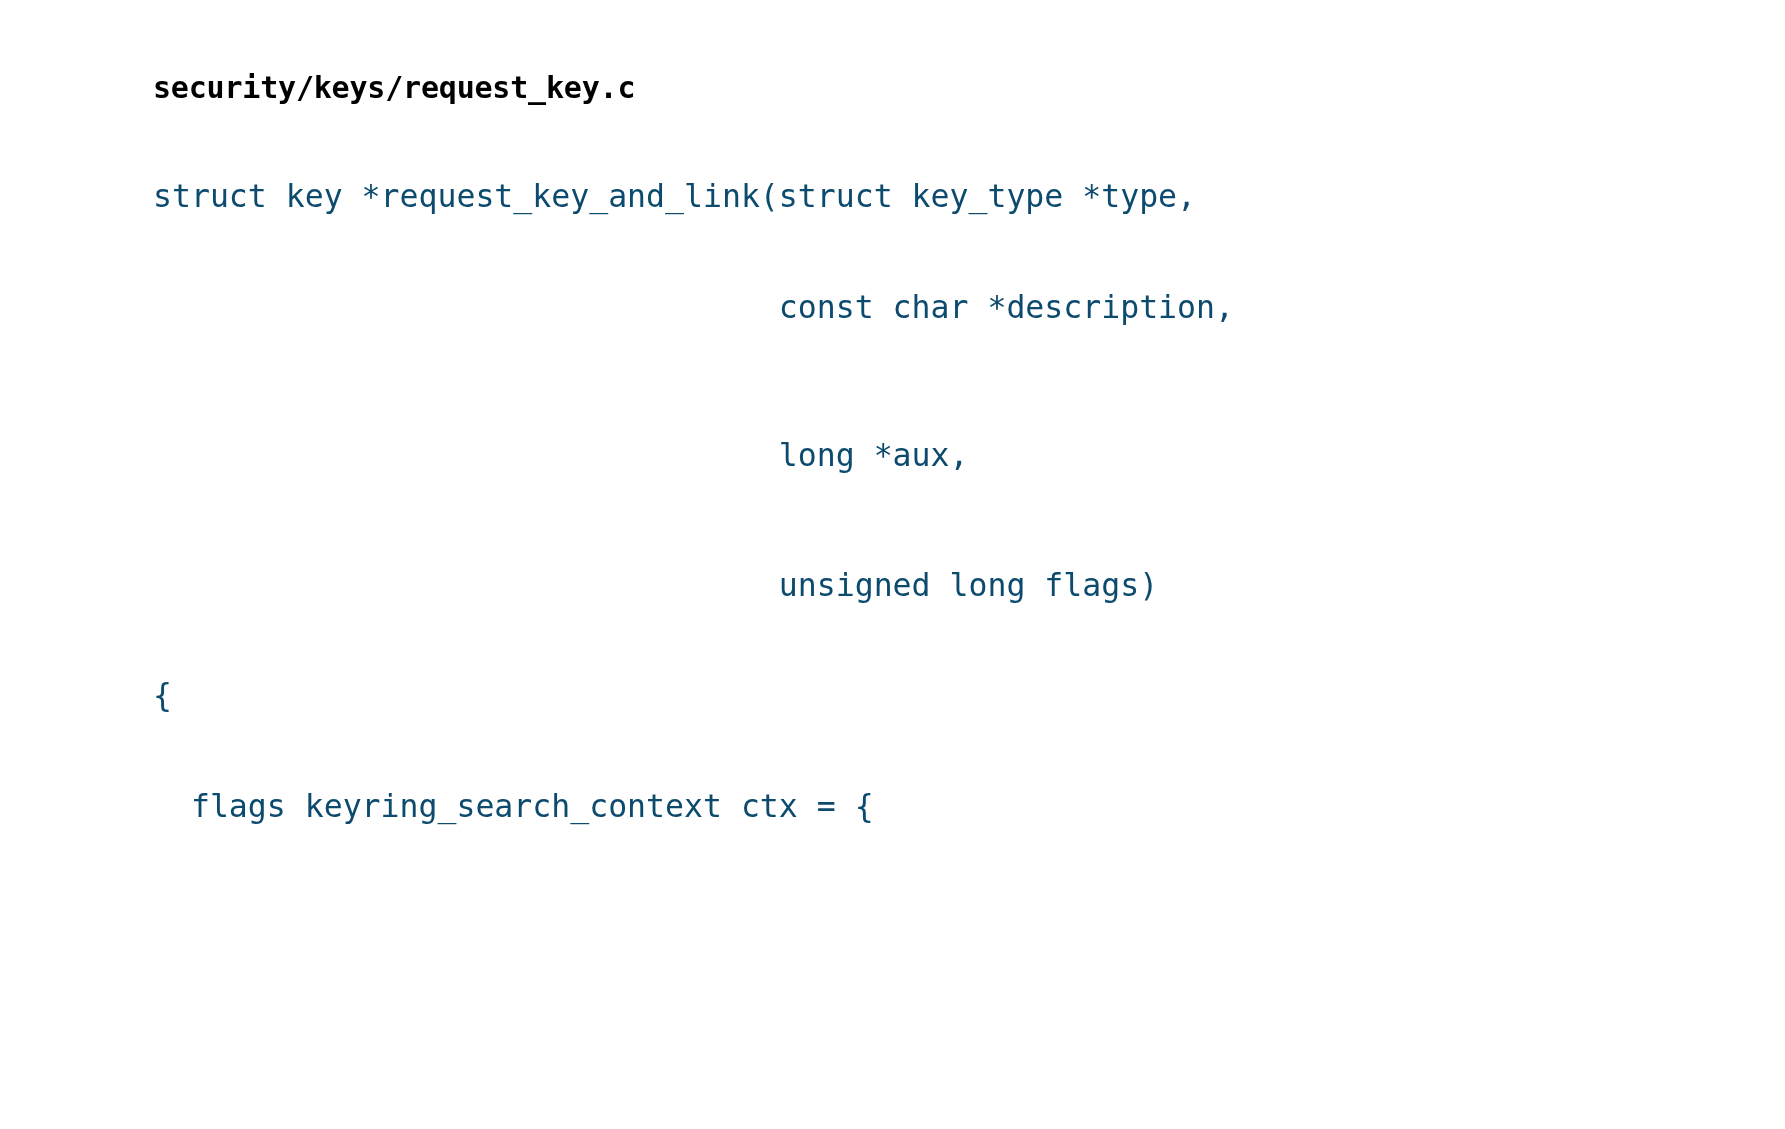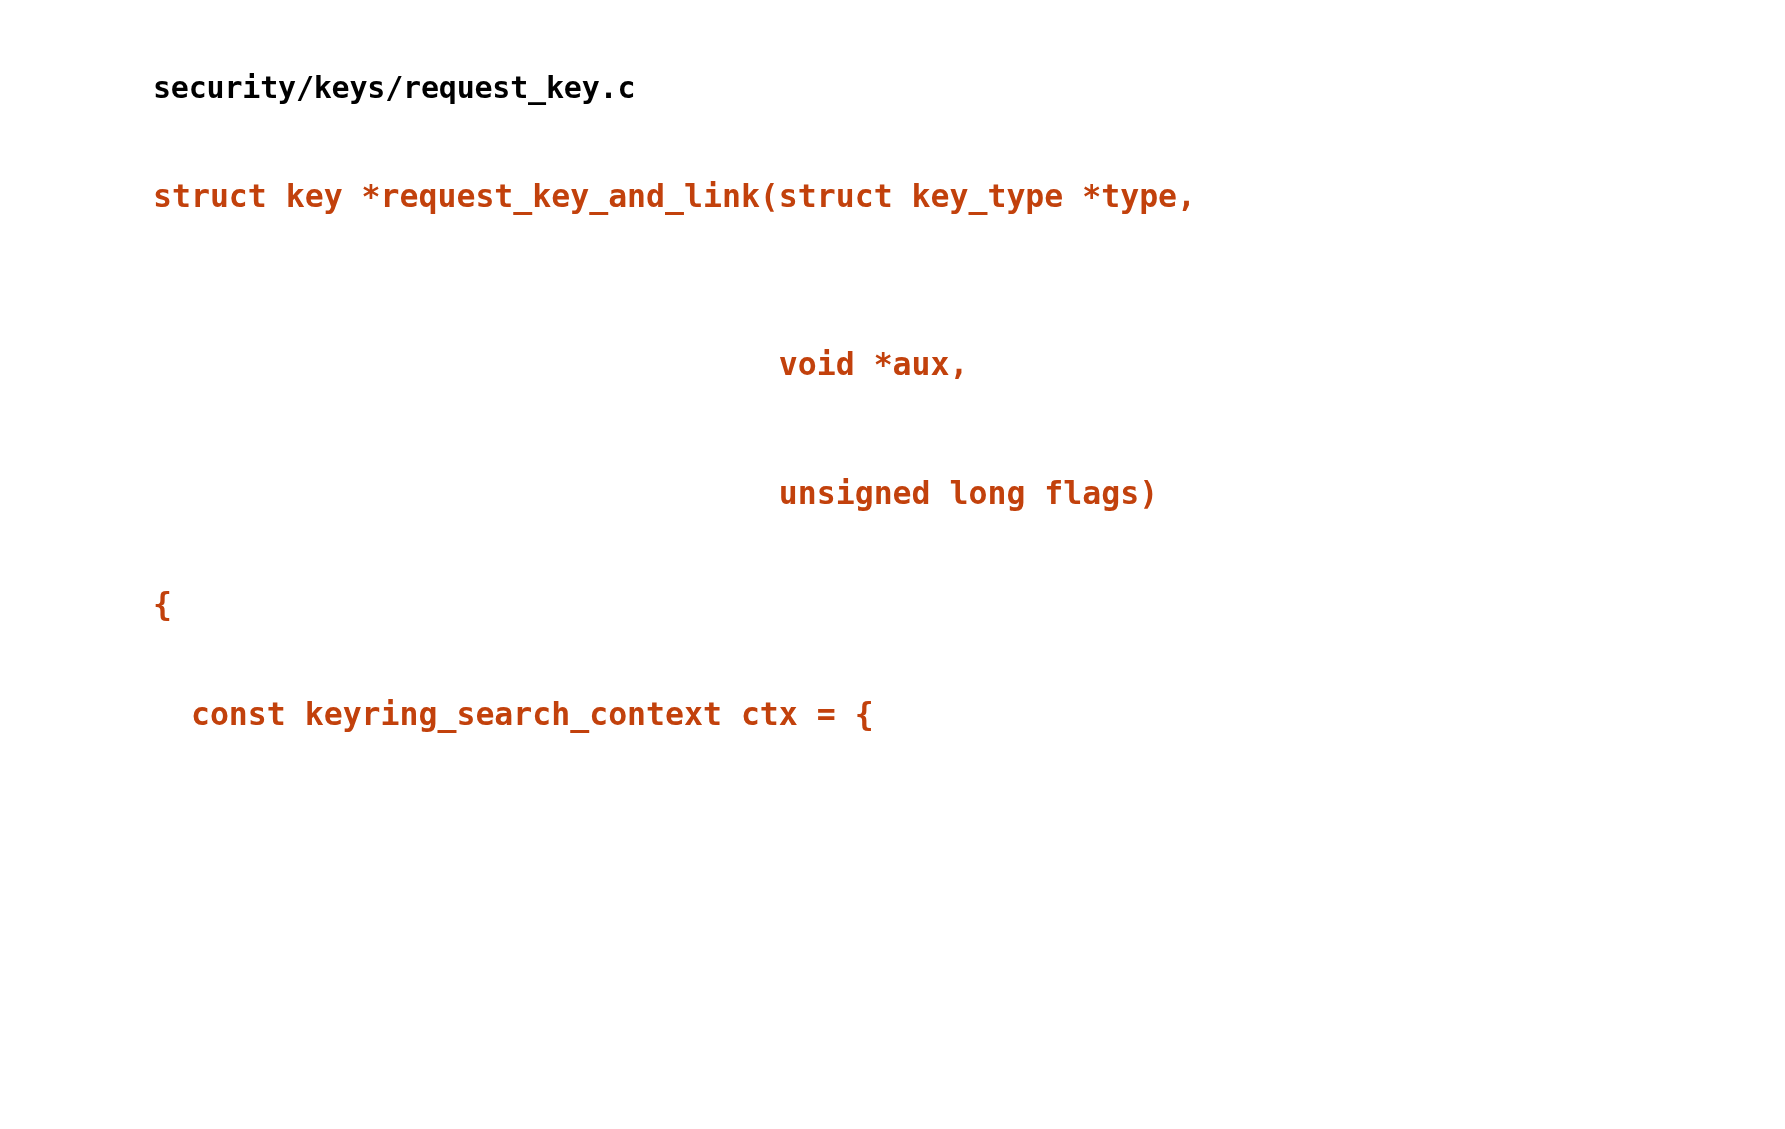--- a/index.html
+++ b/index.html
@@ -33,22 +33,22 @@
     white-space: pre;
   }
 
   .code-line {
     display: block;
     white-space: pre;
     font-family: "DejaVu Sans Mono", "Liberation Mono", monospace;
     font-size: 31.5px;
     line-height: 53.6px;
     letter-spacing: 0px;
-    color: #c2410c;
-    font-weight: 700;
+    color: #0c4a6e;
+    font-weight: 400;
     min-height: 53.6px;
   }
 
   .code-line.title-line {
     font-weight: 700;
     font-size: 30px;
     line-height: 50px;
     min-height: 50px;
     letter-spacing: -0.2px;
     color: #000000;
@@ -57,31 +57,32 @@
 </head>
 <body>
 
 <div id="slide">
   <div id="code-listing">
 
     <code class="code-line title-line">security/keys/request_key.c</code>
 
     <code class="code-line">struct key *request_key_and_link(struct key_type *type,</code>
 
+    <code class="code-line">                                 const char *description,</code>
 
 
 
-    <code class="code-line">                                 void *aux,</code>
+    <code class="code-line">                                 long *aux,</code>
 
 
     <code class="code-line">                                 unsigned long flags)</code>
 
     <code class="code-line">{</code>
 
-    <code class="code-line">  const keyring_search_context ctx = {</code>
+    <code class="code-line">  flags keyring_search_context ctx = {</code>
 
     
 
     
 
     
 
     
 
     

